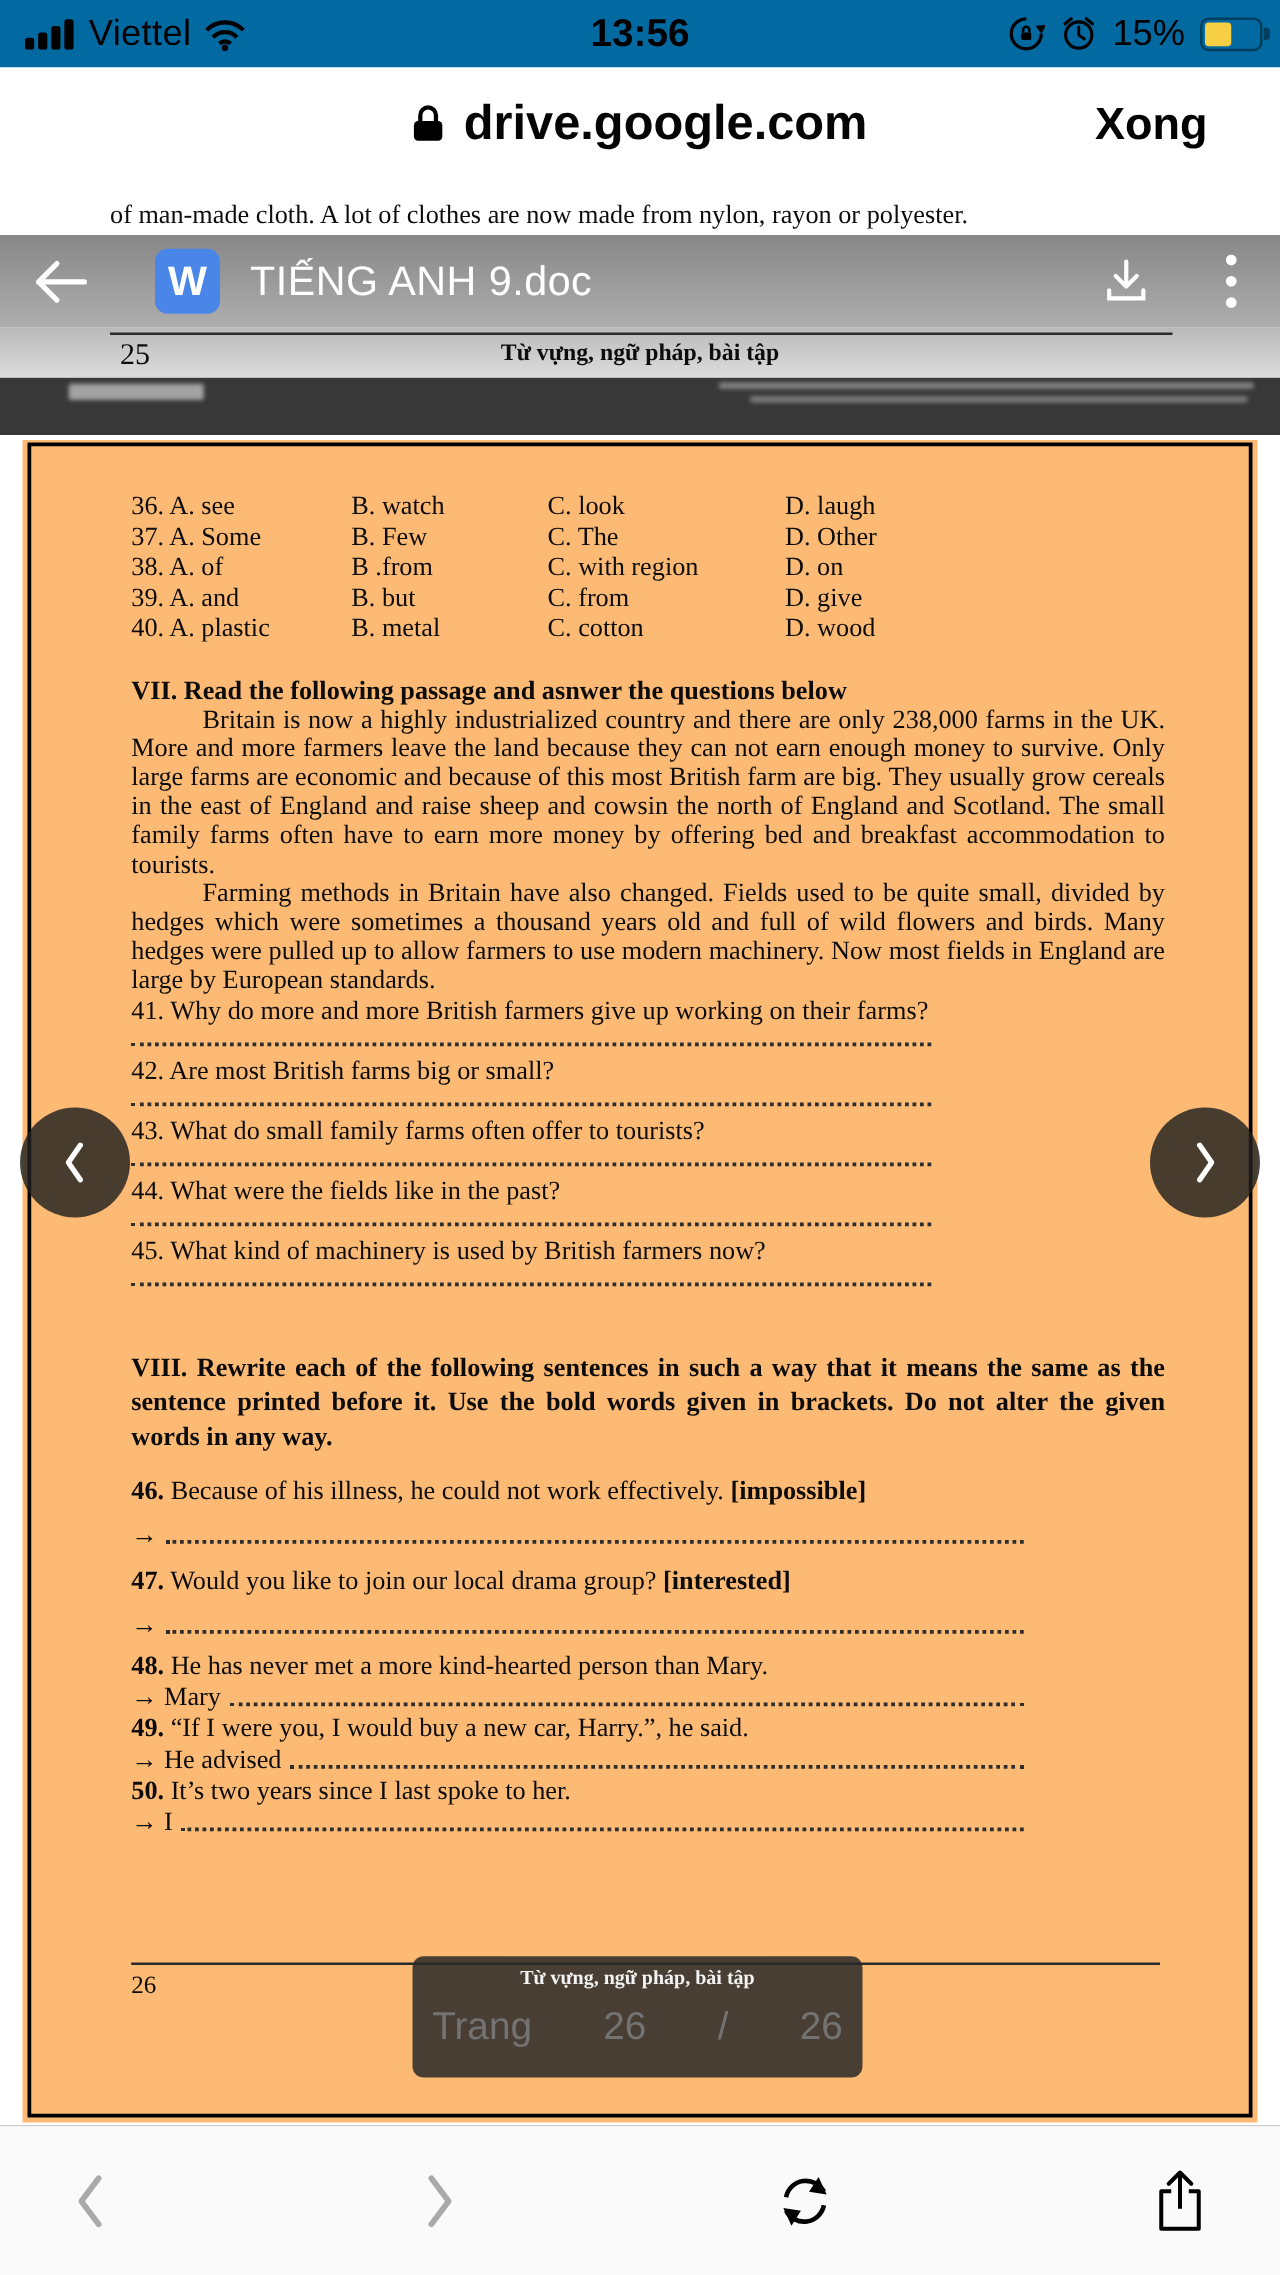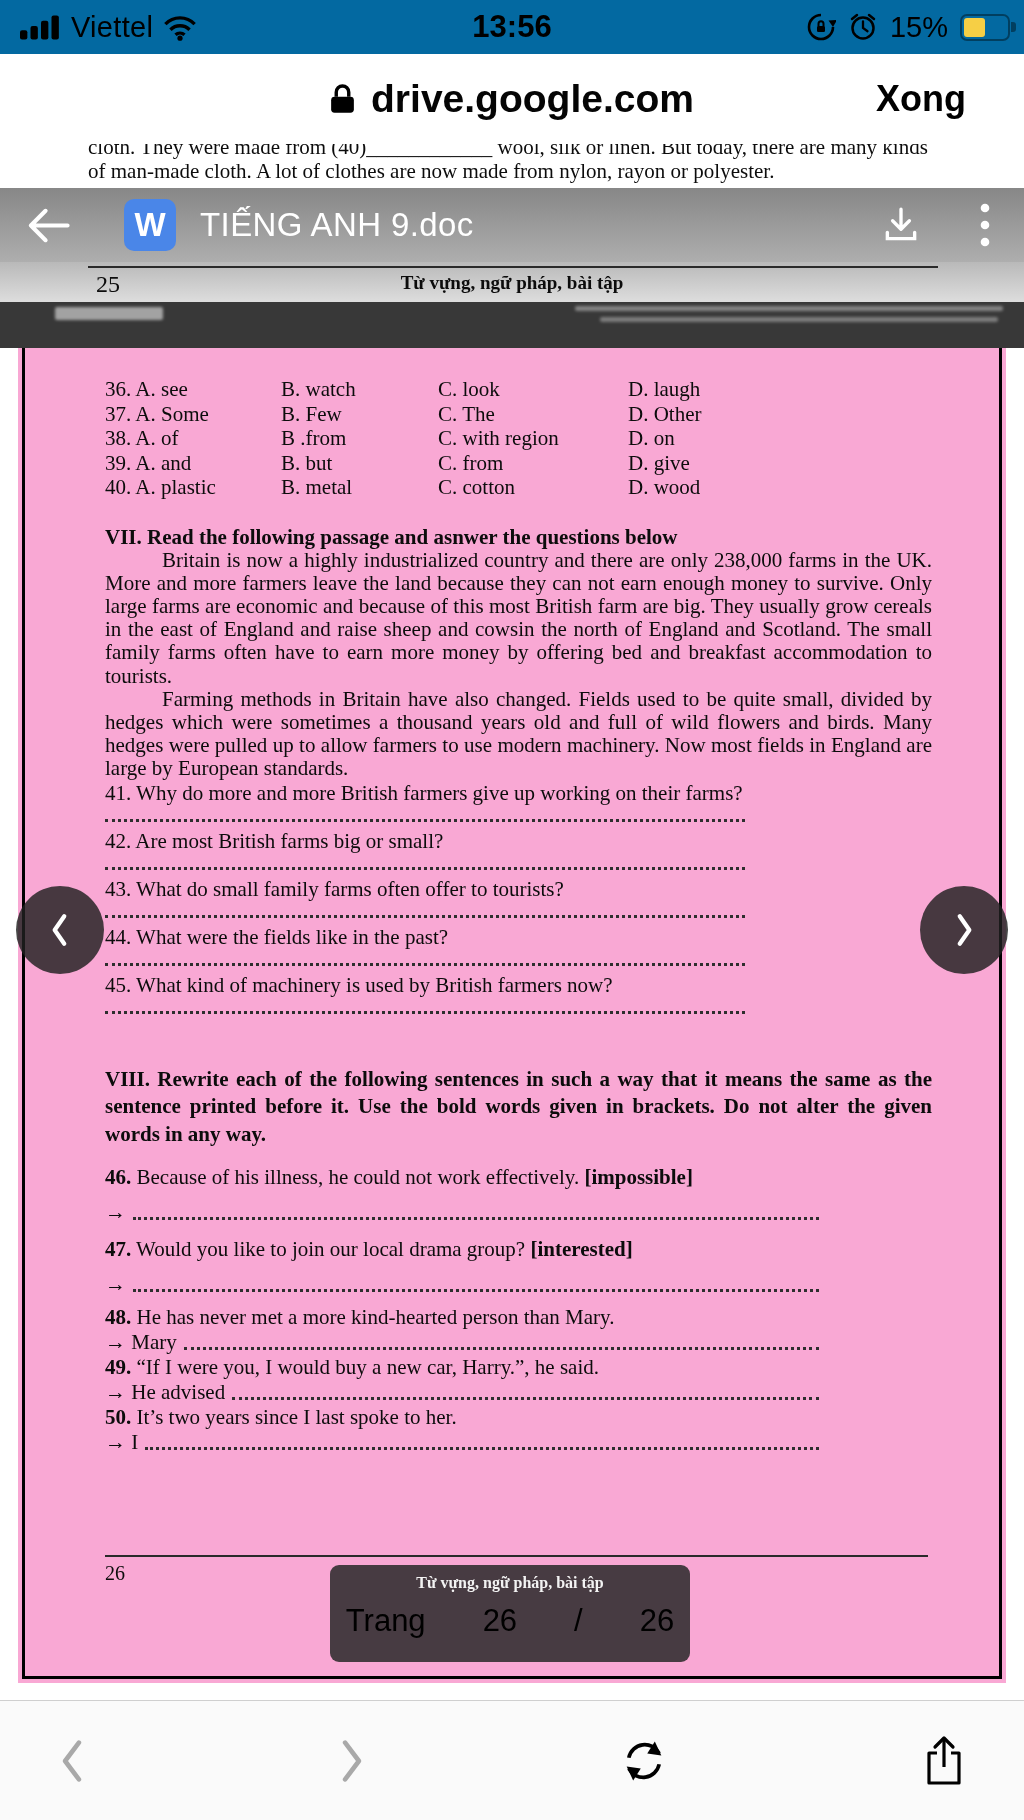--- a/index.html
+++ b/index.html
@@ -45,21 +45,21 @@
   .p25-footer{position:absolute;top:118px;left:0;width:100%;height:40px;
               background:linear-gradient(180deg,#b9b9b9,#dddddd);z-index:3}
   .p25-footer .rule{position:absolute;top:4px;left:88px;right:86px;border-top:2px solid #2a2a2a}
   .p25-num{position:absolute;top:9px;left:96px;font-size:24px}
   .p25-title{position:absolute;top:10px;left:0;width:100%;text-align:center;font-size:19px;font-weight:700}
 
   .darkband{position:absolute;top:158px;left:0;width:100%;height:46px;background:#383838;z-index:2}
   .frag{position:absolute;filter:blur(1.5px);opacity:.7;background:#cfcfcf;border-radius:2px}
 
   
-  .page26{position:absolute;top:193px;left:18px;width:988px;height:1346px;background:#f9a8d4;z-index:1}
+  .page26{position:absolute;top:208px;left:18px;width:988px;height:1346px;background:#fdba74;z-index:1}
   .frame{position:absolute;left:4px;right:4px;top:2px;bottom:4px;border:3px solid #000;pointer-events:none}
   .content{position:absolute;left:87px;right:74px;top:9px;font-size:21px;line-height:23px}
   .optgrid{display:grid;grid-template-columns:176px 157px 190px auto;line-height:24.5px;margin-top:31px}
   .h7{font-weight:700;margin-top:26px}
   .para{text-align:justify;text-indent:57px;line-height:23.2px;margin:0}
   .q{margin-top:1px}
   .qline{width:640px;height:14px;border-bottom:3px dotted #2e2e2e;margin-bottom:8px}
   .h8{font-weight:700;text-align:justify;margin-top:52px;line-height:27.5px}
   .item{line-height:27px;margin:0}
   .mt16{margin-top:16px}
@@ -70,21 +70,21 @@
   .ans-sp{margin-top:10px;margin-bottom:8px}
   .p26-footer{position:absolute;left:87px;right:78px;bottom:98px;border-top:2px solid #2a2a2a;padding-top:5px;font-size:20px}
 
   
   .navcircle{position:absolute;top:742px;width:88px;height:88px;border-radius:50%;
              background:rgba(32,32,32,.82);display:flex;align-items:center;justify-content:center;z-index:6;border:none;cursor:pointer}
   .nav-left{left:16px}.nav-right{left:920px}
   .toast{position:absolute;left:330px;top:1421px;width:360px;height:97px;background:rgba(40,40,40,.85);
          border-radius:9px;z-index:6;display:flex;flex-direction:column;align-items:center}
   .toast-sub{font-family:"Liberation Serif",serif;font-weight:700;font-size:16px;color:#f3f3f3;margin-top:9px}
-  .toast-row{display:flex;gap:57px;color:#000000;font-size:31px;margin-top:11px}
+  .toast-row{display:flex;gap:57px;color:#737373;font-size:31px;margin-top:11px}
 
   
   .bottombar{position:absolute;left:0;top:1700px;width:100%;height:120px;background:#fafafa;
              border-top:1px solid #cfcfcf;display:flex;align-items:center;justify-content:space-between;
              padding:0 58px;box-sizing:border-box;z-index:30}
   .bb-btn{background:none;border:none;padding:0;cursor:pointer}
 </style>
 </head>
 <body>
 
@@ -142,21 +142,20 @@
       </svg>
     </span>
     <span class="url-text">drive.google.com</span>
   </div>
   <button class="done-btn">Xong</button>
 </div>
 
 <div class="viewer">
 
   <div class="p25-strip doc-serif">
-    <div class="p25-l1">cloth. They were made from (40)____________ wool, silk or linen. But today, there are many kinds</div>
     <div class="p25-l2">of man-made cloth. A lot of clothes are now made from nylon, rayon or polyester.</div>
   </div>
 
   <div class="doc-toolbar">
     <button class="tb-back">
       <svg viewBox="0 0 36 30" width="44" height="37">
         <path d="M16 3 L4 15 L16 27 M4 15 H34" fill="none" stroke="#fff" stroke-width="3.4" stroke-linecap="round" stroke-linejoin="round"></path>
       </svg>
     </button>
     <span class="w-badge">

